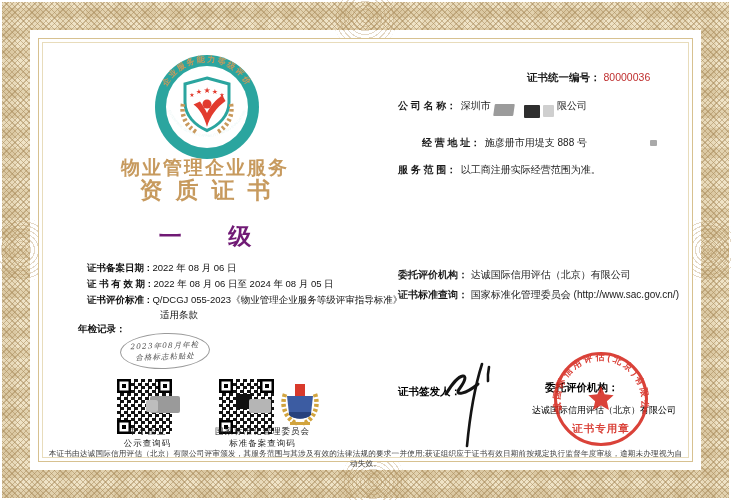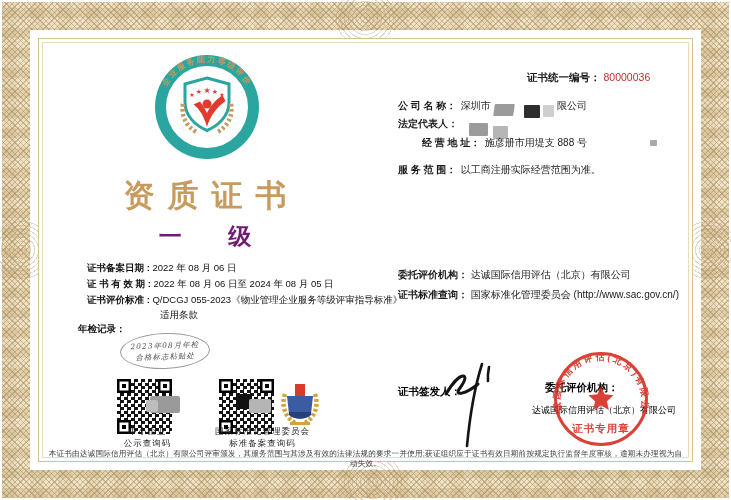--- a/index.html
+++ b/index.html
@@ -25,21 +25,21 @@
   .inner-line2 { position:absolute; inset:42px; border:1px solid #e8dcbb; z-index:1; }
   .content { position:absolute; inset:0; z-index:2; }
 
   
   .abs { position:absolute; }
   .b { font-weight:bold; }
   .gold { color:#c79a5e; }
   .center300 { left:55px; width:300px; text-align:center; }
 
   .title1 { top:155px; font-size:19px; letter-spacing:2px; }
-  .title2 { top:175px; font-size:31px; letter-spacing:13px; text-indent:13px; }
+  .title2 { top:175px; font-size:23px; letter-spacing:13px; text-indent:13px; }
   .grade  { top:221px; font-size:23px; color:#701a75; letter-spacing:20px; text-indent:20px; }
 
   .cert-no { left:527px; top:71px; font-size:10.5px; color:#1a1a1a; }
   .cert-no .num { color:#bf2f2f; font-weight:normal; margin-left:3px; }
 
   .info-row { left:398px; font-size:10px; color:#1a1a1a; white-space:nowrap; }
   .info-row .lbl { font-weight:bold; display:inline-block; min-width:60px; }
   .blk { display:inline-block; vertical-align:middle; border-radius:1px; }
 
   .det-row { left:87px; font-size:9.5px; color:#111; white-space:nowrap; }
@@ -101,39 +101,35 @@
         <text x="53" y="39" font-size="8" text-anchor="middle">★</text>
         <text x="61" y="40" font-size="7" text-anchor="middle">★</text>
         <text x="68" y="43" font-size="6" text-anchor="middle">★</text>
       </g>
       <circle cx="53" cy="50" r="4.5" fill="#e23b2e"></circle>
       <path d="M53 73 C50 62 45.5 55 39.5 50.5 L46 47.5 C49 51.5 51 55 53 59 C56.5 51.5 62 45.5 68.5 41.5 L71.5 47 C63 53 56 62 53 73 Z" fill="#e23b2e"></path>
       <path d="M29 50 C27 61 31.5 72 43 78.5" stroke="#c8995c" stroke-width="4.5" stroke-dasharray="2.6 2.4" fill="none"></path>
       <path d="M77 50 C79 61 74.5 72 63 78.5" stroke="#c8995c" stroke-width="4.5" stroke-dasharray="2.6 2.4" fill="none"></path>
     </svg>
 
+    <div class="abs center300 title1 b gold">物业管理企业服务</div>
     <div class="abs center300 title2 b gold">资质证书</div>
     <div class="abs center300 grade b">一 级</div>
 
     <div class="abs cert-no">
       <span class="b">证书统一编号：</span><span class="num">80000036</span>
     </div>
 
     <div class="abs info-row" style="top:99px;">
       <span class="lbl">公 司 名 称：</span>
       <span>深圳市</span>
       <span class="blk" style="width:20px;height:12px;background:#9b9b9b;transform:translateY(4px) skewX(-8deg);"></span>
       <span class="blk" style="width:16px;height:13px;background:#2e2e2e;transform:translateY(5px);margin-left:8px;"></span>
       <span class="blk" style="width:11px;height:12px;background:#cfcfcf;transform:translateY(5px);"></span>
       <span>限公司</span>
-    </div>
-    <div class="abs info-row" style="top:117px;">
-      <span class="lbl">法定代表人：</span>
-      <span class="blk" style="width:19px;height:13px;background:#9b9b9b;transform:translateY(5px);margin-left:8px;"></span>
-      <span class="blk" style="width:15px;height:13px;background:#b6b6b6;transform:translateY(8px);margin-left:2px;"></span>
     </div>
     <div class="abs info-row" style="top:136px;padding-left:24px;">
       <span class="lbl">经 营 地 址：</span>
       <span>施彦册市用堤支 888 号</span>
       <span class="blk" style="width:7px;height:6px;background:#a9a9a9;margin-left:60px;"></span>
     </div>
     <div class="abs info-row" style="top:163px;">
       <span class="lbl">服 务 范 围：</span>
       <span>以工商注册实际经营范围为准。</span>
     </div>

